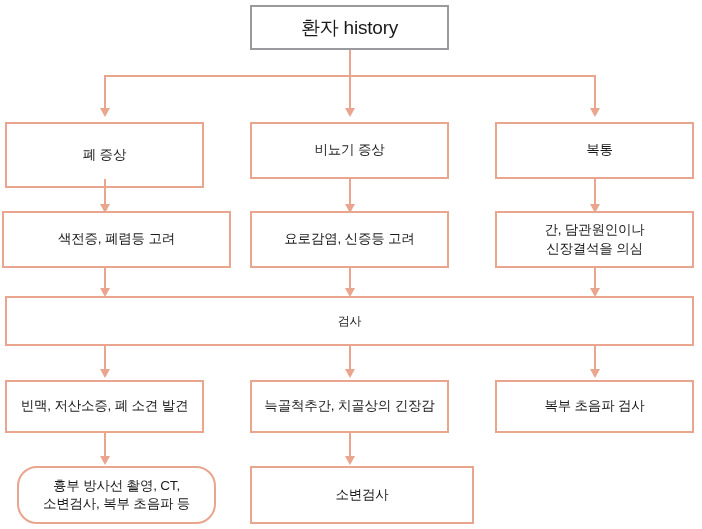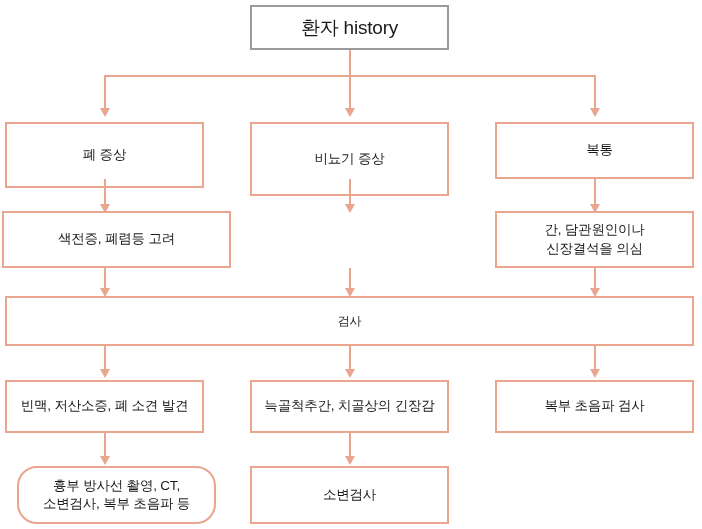--- a/index.html
+++ b/index.html
@@ -84,38 +84,41 @@
 
   <div class="vline" style="left:349px; top:75px; width:2px; height:35px;"></div>
   <div class="arrowhead" style="left:345px; top:108px;"></div>
 
   <div class="vline" style="left:594px; top:75px; width:2px; height:35px;"></div>
   <div class="arrowhead" style="left:590px; top:108px;"></div>
 
   <div class="node" style="left:5px; top:122px; width:199px; height:66px;">
     <span class="txt">폐 증상</span>
   </div>
-  <div class="node" style="left:250px; top:122px; width:199px; height:74px;">
+  <div class="node" style="left:250px; top:122px; width:199px; height:57px;">
     <span class="txt">비뇨기 증상</span>
   </div>
   <div class="node" style="left:495px; top:122px; width:199px; height:57px;padding-left:16px;">
     <span class="txt">복통</span>
   </div>
 
   <div class="vline" style="left:104px; top:179px; width:2px; height:28px;"></div>
   <div class="arrowhead" style="left:100px; top:204px;"></div>
 
   <div class="vline" style="left:349px; top:179px; width:2px; height:28px;"></div>
   <div class="arrowhead" style="left:345px; top:204px;"></div>
 
   <div class="vline" style="left:594px; top:179px; width:2px; height:28px;"></div>
   <div class="arrowhead" style="left:590px; top:204px;"></div>
 
   <div class="node" style="left:2px; top:211px; width:229px; height:57px;">
     <span class="txt">색전증, 폐렴등 고려</span>
+  </div>
+  <div class="node" style="left:250px; top:211px; width:199px; height:57px;">
+    <span class="txt">요로감염, 신증등 고려</span>
   </div>
   <div class="node" style="left:495px; top:211px; width:199px; height:57px;">
     <span class="txt">간, 담관원인이나
 신장결석을 의심</span>
   </div>
 
   <div class="vline" style="left:104px; top:268px; width:2px; height:25px;"></div>
   <div class="arrowhead" style="left:100px; top:288px;"></div>
 
   <div class="vline" style="left:349px; top:268px; width:2px; height:25px;"></div>
@@ -150,17 +153,17 @@
   <div class="vline" style="left:104px; top:433px; width:2px; height:28px;"></div>
   <div class="arrowhead" style="left:100px; top:456px;"></div>
 
   <div class="vline" style="left:349px; top:433px; width:2px; height:28px;"></div>
   <div class="arrowhead" style="left:345px; top:456px;"></div>
 
   <div class="node" style="left:17px; top:466px; width:199px; height:58px;border-radius:20px;">
     <span class="txt">흉부 방사선 촬영, CT,
 소변검사, 복부 초음파 등</span>
   </div>
-  <div class="node" style="left:250px; top:466px; width:199px; height:58px;">
+  <div class="node" style="left:250px; top:466px; width:224px; height:58px;">
     <span class="txt">소변검사</span>
   </div>
 
 </div>
 
 </body></html>

